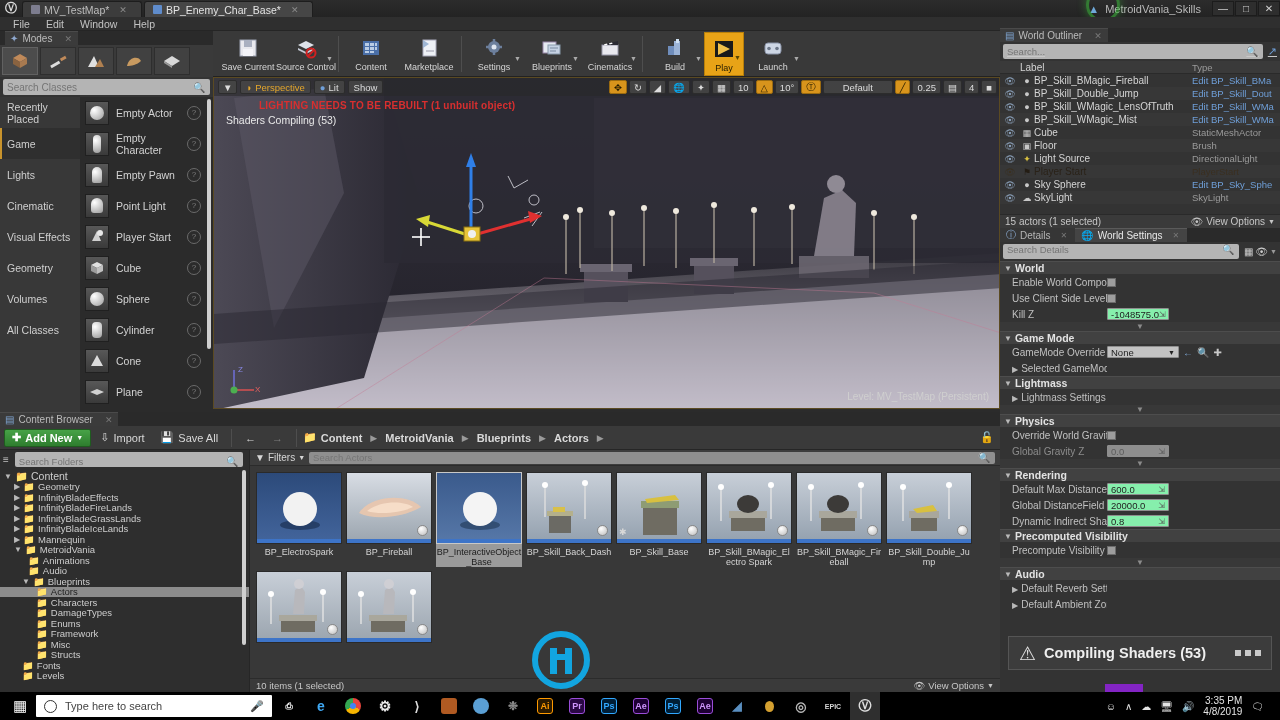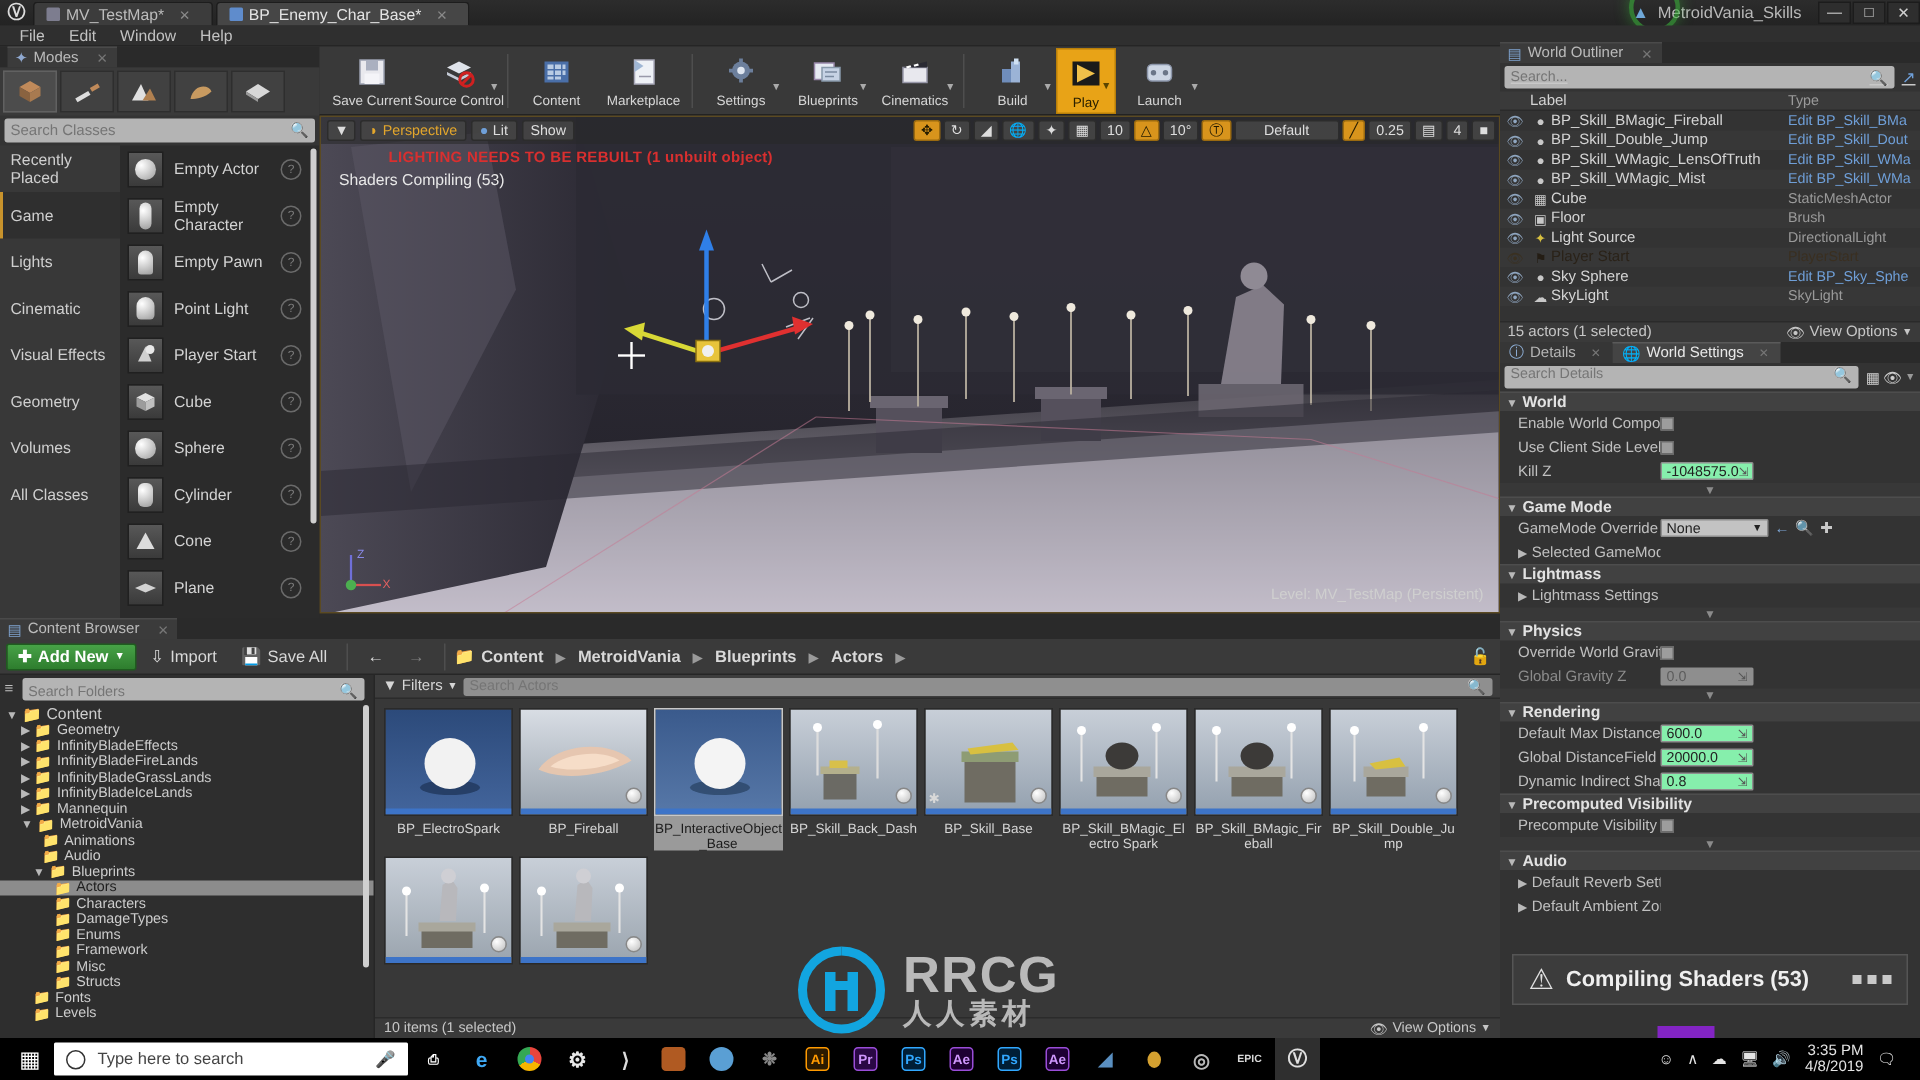--- a/index.html
+++ b/index.html
@@ -1278,24 +1278,20 @@
 
   <div class="watermark">
     <svg width="66" height="62" viewBox="0 0 66 62">
       <path d="M33 6 A26 26 0 0 1 59 32" fill="none" stroke="#12a5e0" stroke-width="6"></path>
       <path d="M33 6 A26 26 0 0 0 7 32" fill="none" stroke="#12a5e0" stroke-width="6"></path>
       <path d="M7 32 A26 26 0 0 0 33 58 A26 26 0 0 0 59 32" fill="none" stroke="#12a5e0" stroke-width="6"></path>
       <rect x="22" y="20" width="7" height="26" fill="#12a5e0"></rect>
       <rect x="37" y="20" width="7" height="26" fill="#12a5e0"></rect>
       <rect x="22" y="26" width="22" height="6" fill="#12a5e0"></rect>
     </svg>
-    <div class="wm-text">
-      <div class="wm-rrcg">RRCG</div>
-      <div class="wm-cn">人人素材</div>
-    </div>
   </div>
 </div>
 
 <div class="taskbar">
   <div class="start">▦</div>
   <div class="tsearch">
     <span class="circ"></span>
     <span style="flex:1;">Type here to search</span>
     <span>🎤</span>
   </div>

